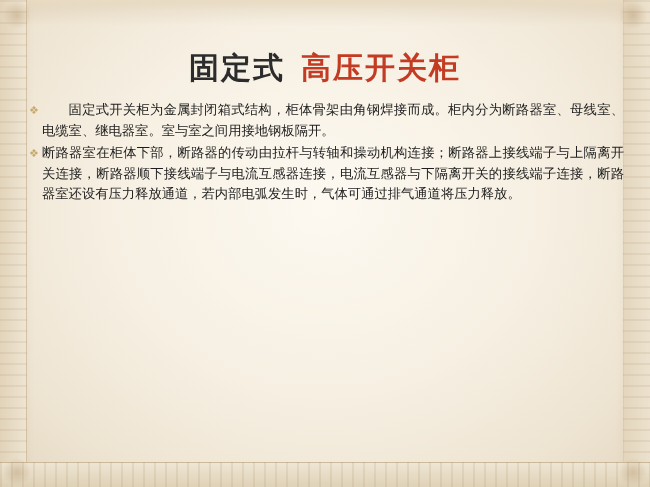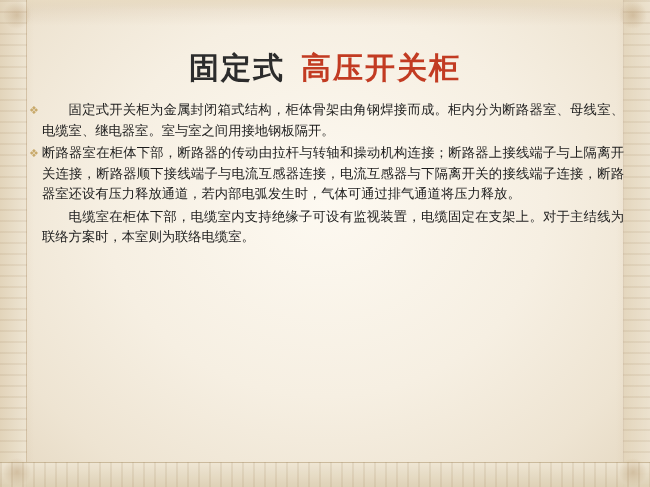--- a/index.html
+++ b/index.html
@@ -150,20 +150,17 @@
       <span class="bullet-mark">❖</span>
       <div class="para indent">固定式开关柜为金属封闭箱式结构，柜体骨架由角钢焊接而成。柜内分为断路器室、母线室、电缆室、继电器室。室与室之间用接地钢板隔开。</div>
     </div>
 
     <div class="bullet-row">
       <span class="bullet-mark">❖</span>
       <div class="para">断路器室在柜体下部，断路器的传动由拉杆与转轴和操动机构连接；断路器上接线端子与上隔离开关连接，断路器顺下接线端子与电流互感器连接，电流互感器与下隔离开关的接线端子连接，断路器室还设有压力释放通道，若内部电弧发生时，气体可通过排气通道将压力释放。</div>
     </div>
 
 
-    <div class="plain-block">
-      <div class="para indent">电缆室在柜体下部，电缆室内支持绝缘子可设有监视装置，电缆固定在支架上。对于主结线为联络方案时，本室则为联络电缆室。</div>
-    </div>
 
 
 
   </div>
 </div>
 
 </body></html>

